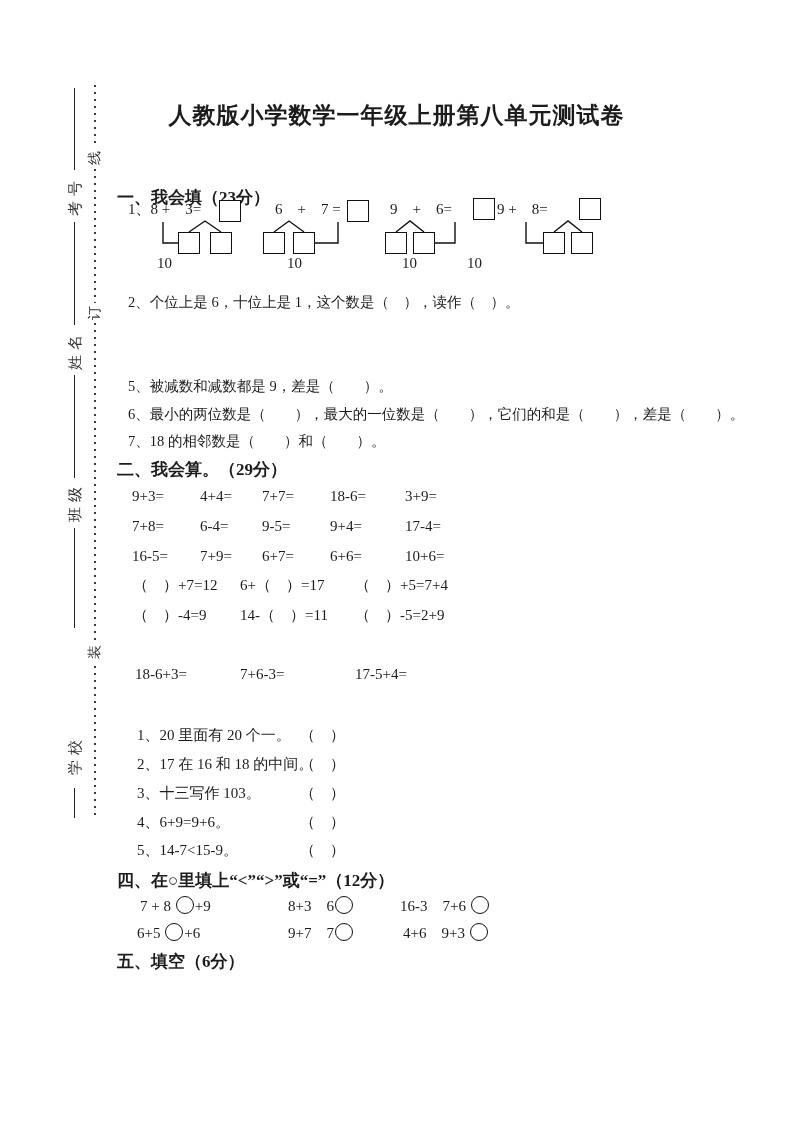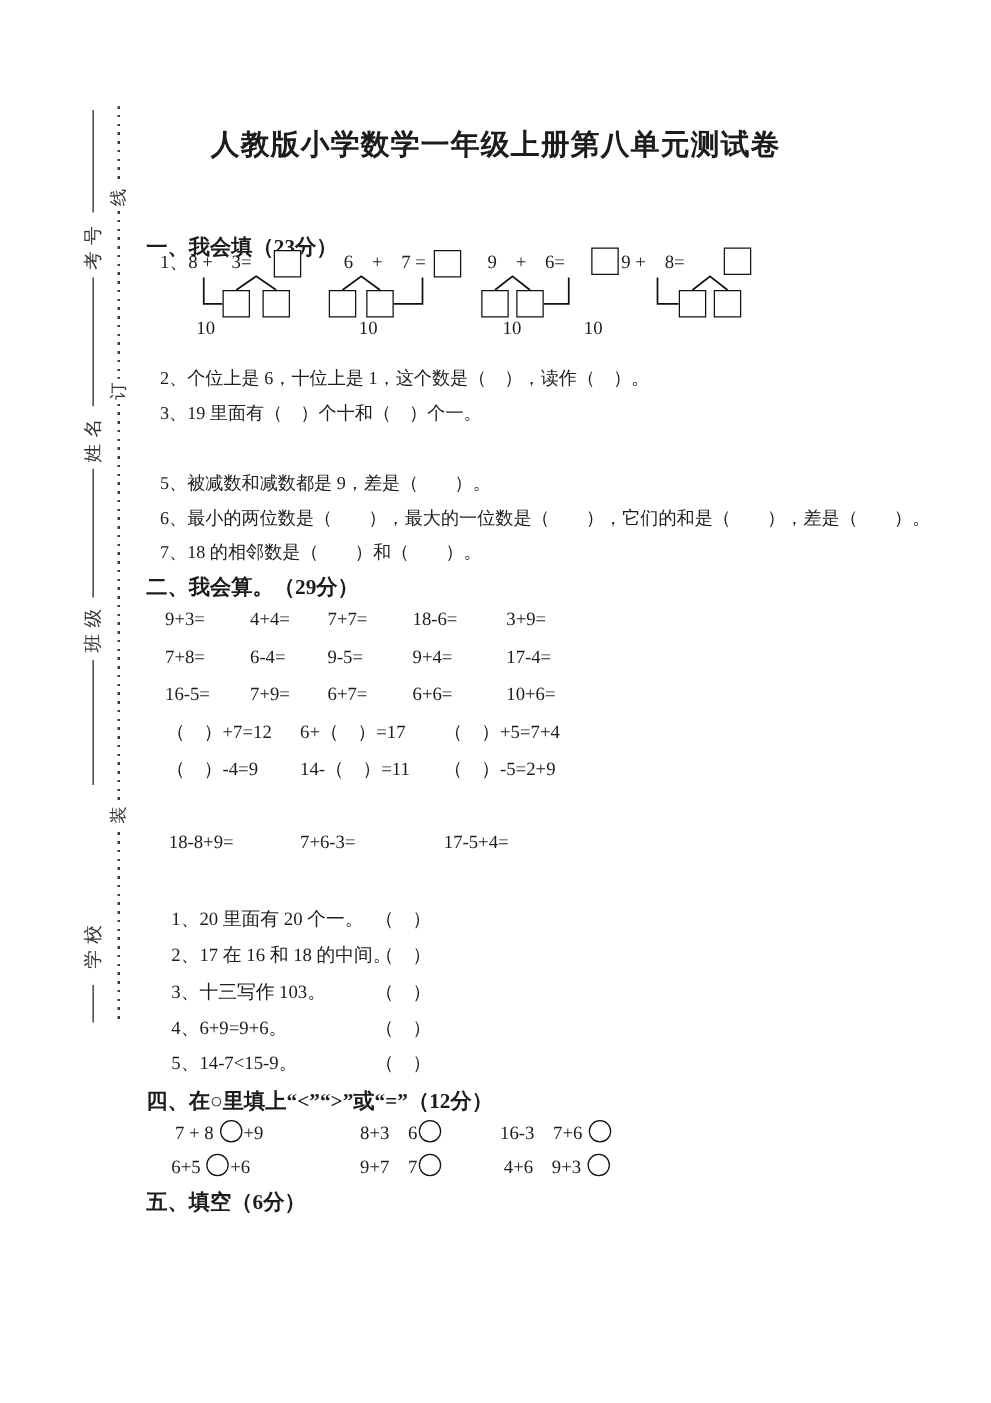--- a/index.html
+++ b/index.html
@@ -108,21 +108,20 @@
       <div class="bx" style="left:428px;top:35px"></div>
       <div class="bx" style="left:456px;top:35px"></div>
 
       <span class="ten" style="left:42px">10</span>
       <span class="ten" style="left:172px">10</span>
       <span class="ten" style="left:287px">10</span>
       <span class="ten" style="left:352px">10</span>
     </div>
 
     <div class="q" style="top:293px">2、个位上是 6，十位上是 1，这个数是（　），读作（　）。</div>
-    <div class="q" style="top:321px">3、19 里面有（　）个十和（　）个一。</div>
     <div class="q" style="top:377px">5、被减数和减数都是 9，差是（　　）。</div>
     <div class="q" style="top:405px">6、最小的两位数是（　　），最大的一位数是（　　），它们的和是（　　），差是（　　）。</div>
     <div class="q" style="top:432px">7、18 的相邻数是（　　）和（　　）。</div>
 
     <div class="h" style="top:458px">二、我会算。（29分）</div>
 
     <div class="row" style="top:488px">
       <span class="c" style="left:17px">9+3=</span>
       <span class="c" style="left:85px">4+4=</span>
       <span class="c" style="left:147px">7+7=</span>
@@ -147,21 +146,21 @@
       <span class="c" style="left:18px">（　）+7=12</span>
       <span class="c" style="left:125px">6+（　）=17</span>
       <span class="c" style="left:240px">（　）+5=7+4</span>
     </div>
     <div class="row" style="top:606px">
       <span class="c" style="left:18px">（　）-4=9</span>
       <span class="c" style="left:125px">14-（　）=11</span>
       <span class="c" style="left:240px">（　）-5=2+9</span>
     </div>
     <div class="row" style="top:666px">
-      <span class="c" style="left:20px">18-8+9=</span>
+      <span class="c" style="left:20px">18-6+3=</span>
       <span class="c" style="left:125px">7+6-3=</span>
       <span class="c" style="left:240px">17-5+4=</span>
     </div>
 
 
     <div class="row" style="top:726px">
       <span class="c q" style="left:22px;top:auto">1、20 里面有 20 个一。</span>
       <span class="c q" style="left:185px;top:auto">（　）</span>
     </div>
     <div class="row" style="top:755px">

